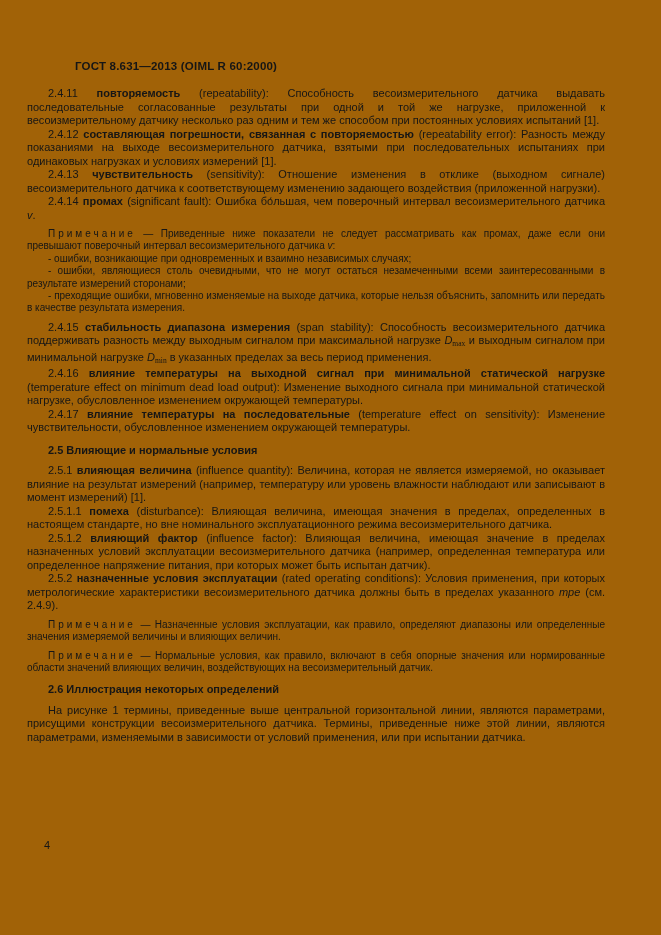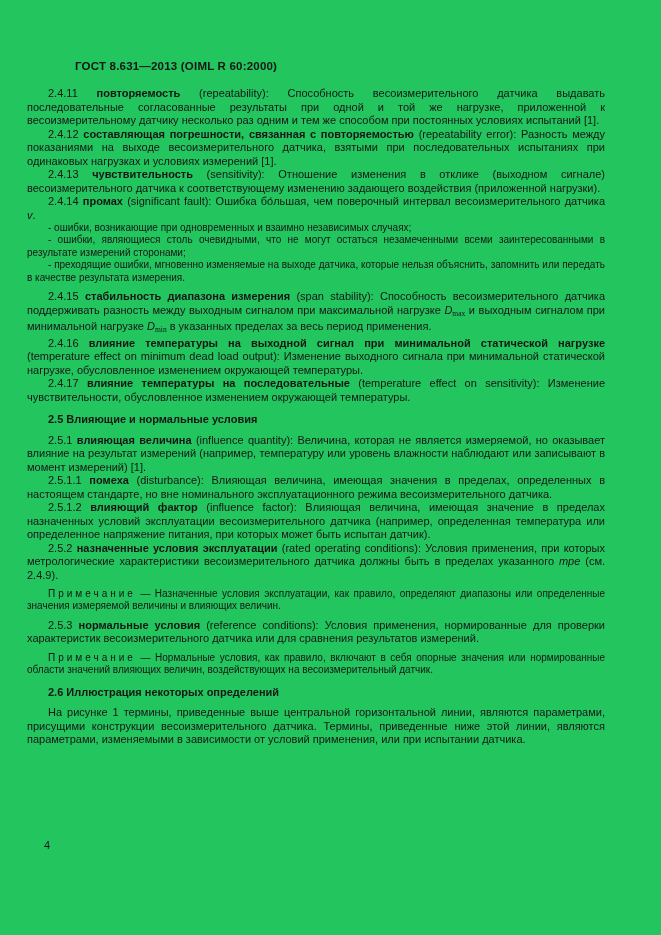--- a/index.html
+++ b/index.html
@@ -34,40 +34,40 @@
   .sub { font-size:7.5px; vertical-align:-2px; font-style:normal;font-family:Liberation Serif, serif; }
   .sp { letter-spacing:3px; }
   .page-number {
     position:absolute; left:44px; top:839px;
     font-size:11px;
   }
 </style>
 </head>
 <body>
 
-<div class="page" style="background: #22c55e; color: rgb(22, 22, 22);">
+<div class="page" style="background: #a16207; color: rgb(22, 22, 22);">
   <div class="running-header">ГОСТ 8.631—2013 (OIML R 60:2000)</div>
 
   <div class="content" id="doc-content">
       <p class="para"><span>2.4.11 </span><span class="b">повторяемость</span><span> (repeatability): Способность весоизмерительного датчика выдавать последовательные согласованные результаты при одной и той же нагрузке, приложенной к весоизмерительному датчику несколько раз одним и тем же способом при постоянных условиях испытаний [1].</span></p>
       <p class="para"><span>2.4.12 </span><span class="b">составляющая погрешности, связанная с повторяемостью</span><span> (repeatability error): Разность между показаниями на выходе весоизмерительного датчика, взятыми при последовательных испытаниях при одинаковых нагрузках и условиях измерений [1].</span></p>
       <p class="para"><span>2.4.13 </span><span class="b">чувствительность</span><span> (sensitivity): Отношение изменения в отклике (выходном сигнале) весоизмерительного датчика к соответствующему изменению задающего воздействия (приложенной нагрузки).</span></p>
       <p class="para"><span>2.4.14 </span><span class="b">промах</span><span> (significant fault): Ошибка бо́льшая, чем поверочный интервал весоизмерительного датчика </span><span class="i">v</span><span>.</span></p>
+      <p class="note mt"><span class="sp">Примечание</span><span> — Приведенные ниже показатели не следует рассматривать как промах, даже если они превышают поверочный интервал весоизмерительного датчика </span><span class="i">v</span><span>:</span></p>
       <p class="note"><span>- ошибки, возникающие при одновременных и взаимно независимых случаях;</span></p>
       <p class="note"><span>- ошибки, являющиеся столь очевидными, что не могут остаться незамеченными всеми заинтересованными в результате измерений сторонами;</span></p>
       <p class="note mb"><span>- преходящие ошибки, мгновенно изменяемые на выходе датчика, которые нельзя объяснить, запомнить или передать в качестве результата измерения.</span></p>
       <p class="para"><span>2.4.15 </span><span class="b">стабильность диапазона измерения</span><span> (span stability): Способность весоизмерительного датчика поддерживать разность между выходным сигналом при максимальной нагрузке </span><span class="i">D</span><span class="sub">max</span><span> и выходным сигналом при минимальной нагрузке </span><span class="i">D</span><span class="sub">min</span><span> в указанных пределах за весь период применения.</span></p>
       <p class="para"><span>2.4.16 </span><span class="b">влияние температуры на выходной сигнал при минимальной статической нагрузке</span><span> (temperature effect on minimum dead load output): Изменение выходного сигнала при минимальной статической нагрузке, обусловленное изменением окружающей температуры.</span></p>
       <p class="para"><span>2.4.17 </span><span class="b">влияние температуры на последовательные</span><span> (temperature effect on sensitivity): Изменение чувствительности, обусловленное изменением окружающей температуры.</span></p>
       <p class="para heading"><span class="b">2.5 Влияющие и нормальные условия</span></p>
       <p class="para"><span>2.5.1 </span><span class="b">влияющая величина</span><span> (influence quantity): Величина, которая не является измеряемой, но оказывает влияние на результат измерений (например, температуру или уровень влажности наблюдают или записывают в момент измерений) [1].</span></p>
       <p class="para"><span>2.5.1.1 </span><span class="b">помеха</span><span> (disturbance): Влияющая величина, имеющая значения в пределах, определенных в настоящем стандарте, но вне номинального эксплуатационного режима весоизмерительного датчика.</span></p>
       <p class="para"><span>2.5.1.2 </span><span class="b">влияющий фактор</span><span> (influence factor): Влияющая величина, имеющая значение в пределах назначенных условий эксплуатации весоизмерительного датчика (например, определенная температура или определенное напряжение питания, при которых может быть испытан датчик).</span></p>
       <p class="para"><span>2.5.2 </span><span class="b">назначенные условия эксплуатации</span><span> (rated operating conditions): Условия применения, при которых метрологические характеристики весоизмерительного датчика должны быть в пределах указанного </span><span class="i">mpe</span><span> (см. 2.4.9).</span></p>
       <p class="note mt mb"><span class="sp">Примечание</span><span> — Назначенные условия эксплуатации, как правило, определяют диапазоны или определенные значения измеряемой величины и влияющих величин.</span></p>
-      <p class="para"><span>2.5.3 </span><span class="b">нормальные условия</span><span> (reference conditions): Условия применения, нормированные для проверки характеристик весоизмерительного датчика или для сравнения результатов измерений.</span></p>
       <p class="note mt mb"><span class="sp">Примечание</span><span> — Нормальные условия, как правило, включают в себя опорные значения или нормированные области значений влияющих величин, воздействующих на весоизмерительный датчик.</span></p>
       <p class="para heading"><span class="b">2.6 Иллюстрация некоторых определений</span></p>
       <p class="para"><span>На рисунке 1 термины, приведенные выше центральной горизонтальной линии, являются параметрами, присущими конструкции весоизмерительного датчика. Термины, приведенные ниже этой линии, являются параметрами, изменяемыми в зависимости от условий применения, или при испытании датчика.</span></p>
     </div>
 
   <div class="page-number">4</div>
 </div>
 
 </body></html>

